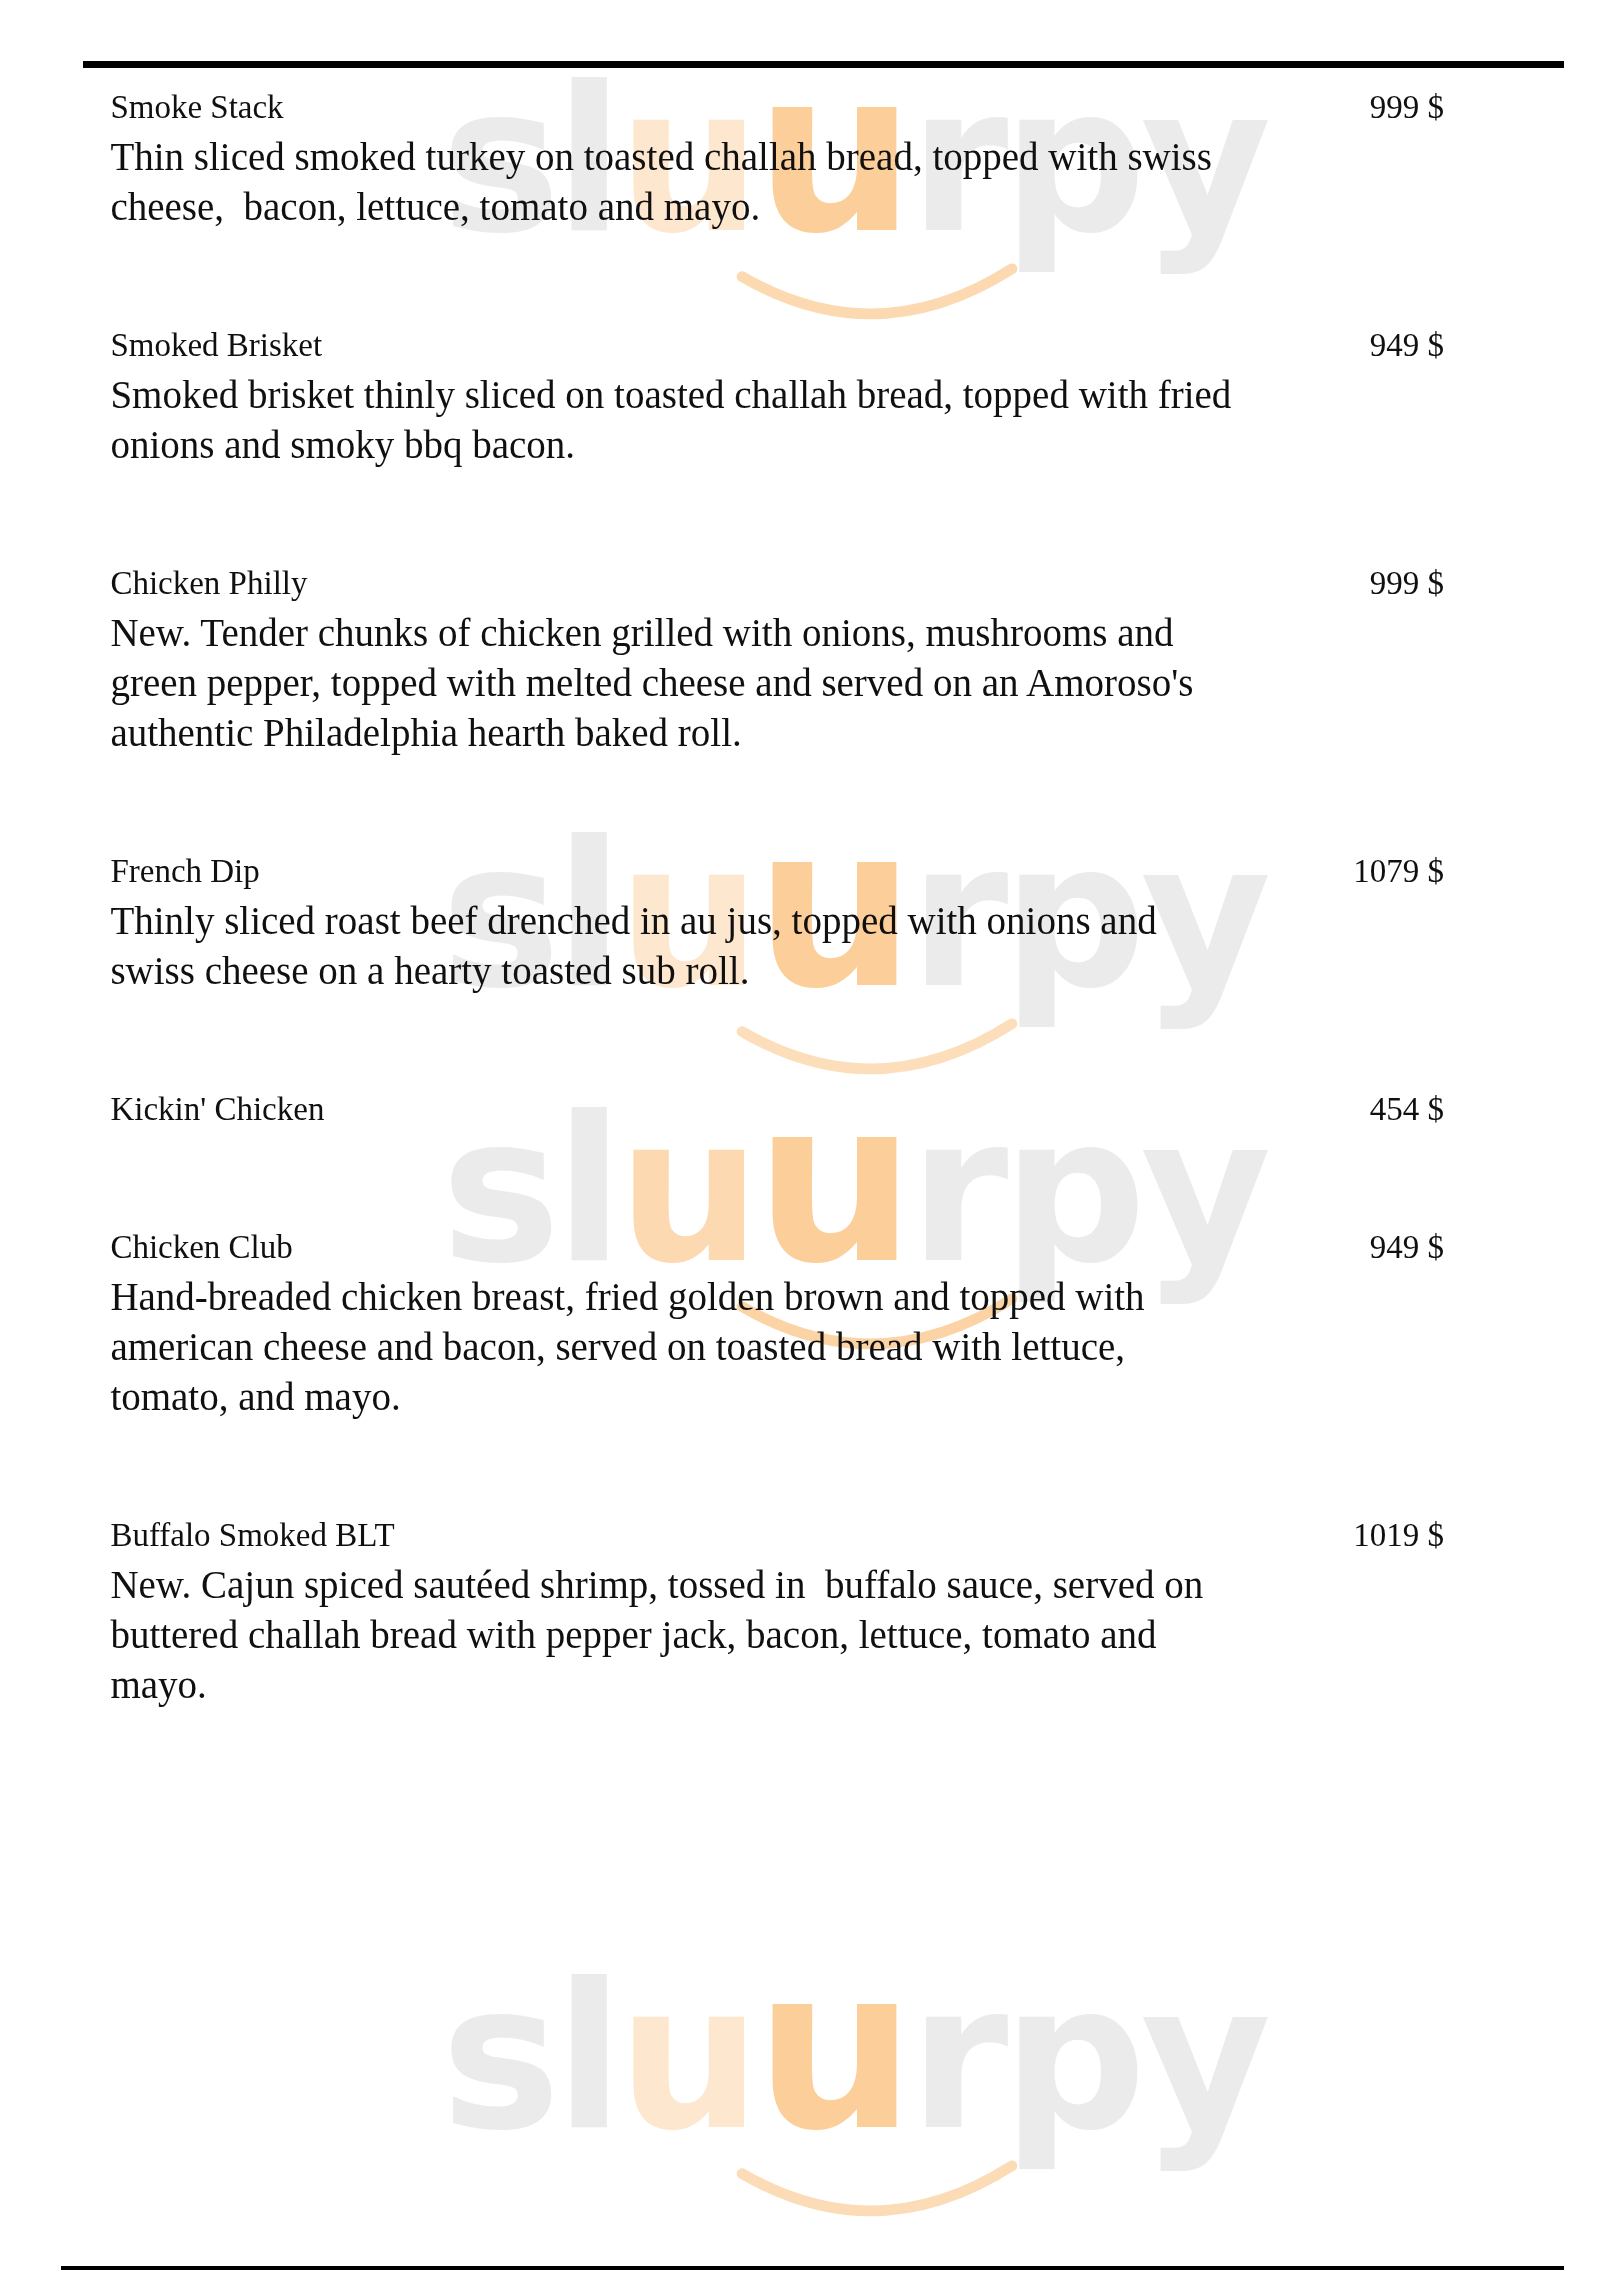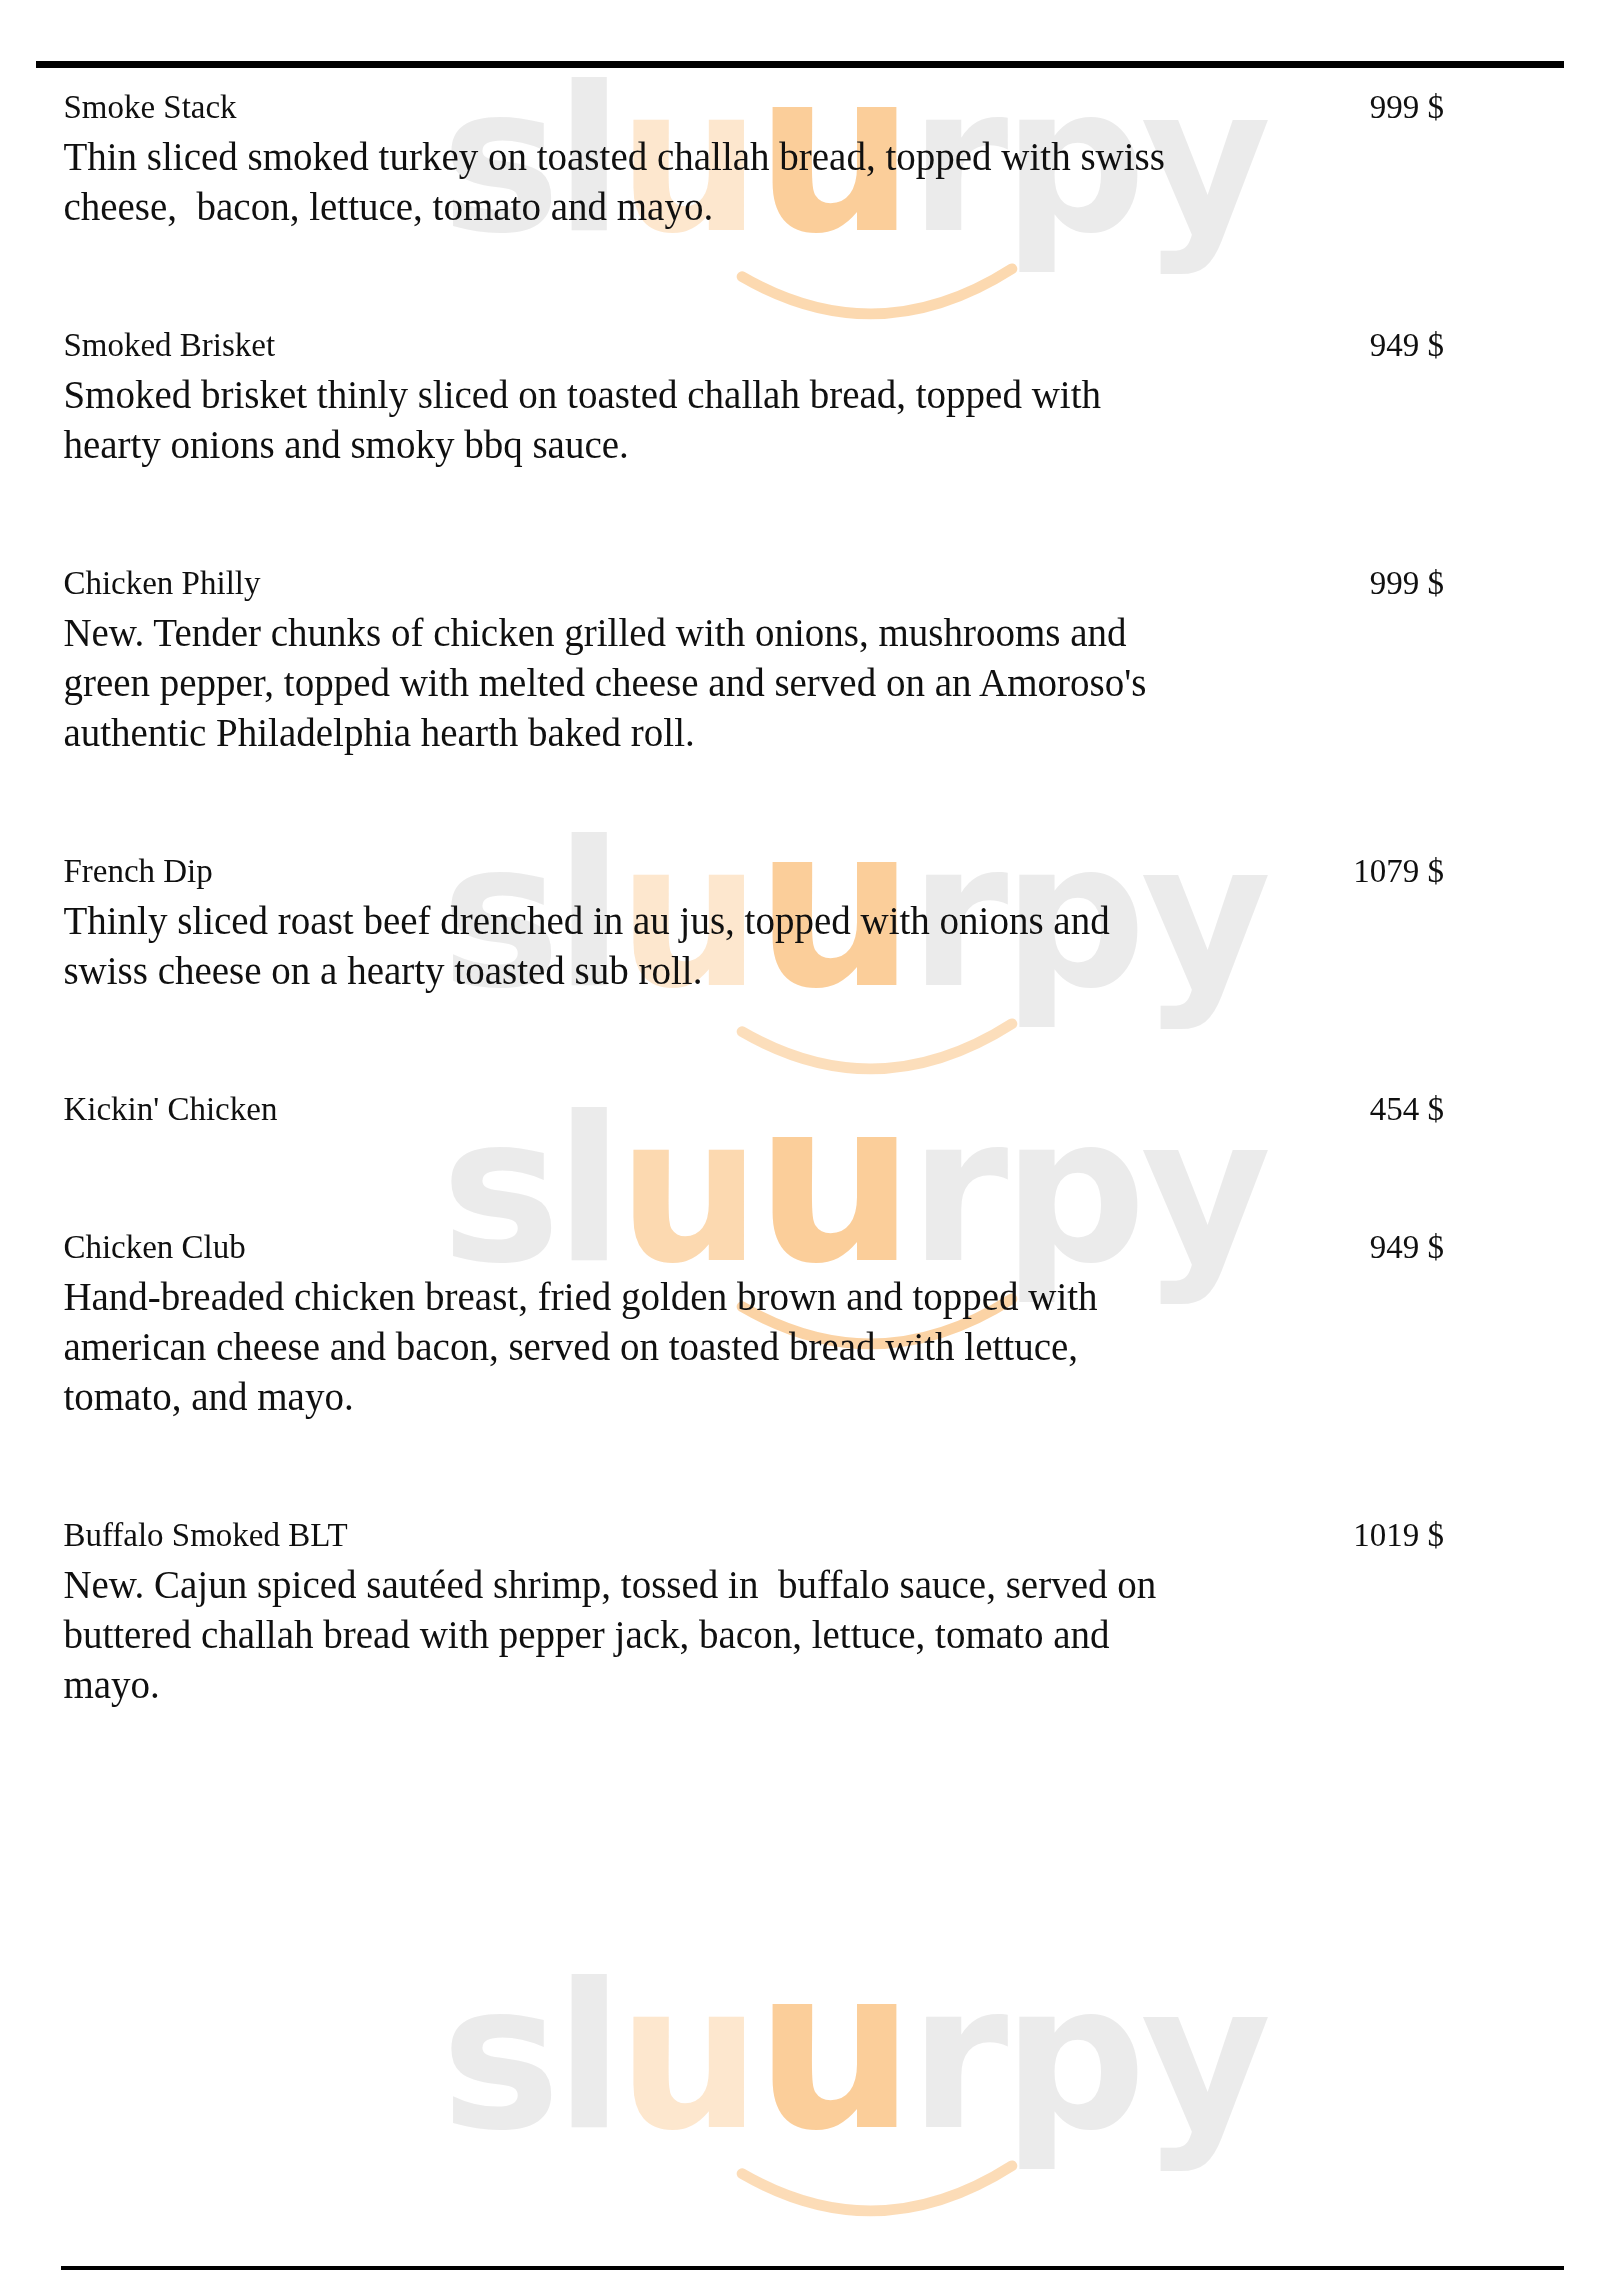--- a/index.html
+++ b/index.html
@@ -12,21 +12,21 @@
     width: 1621px;
     height: 2293px;
     position: relative;
     overflow: hidden;
     font-family: "Liberation Serif", serif;
     color: #101010;
   }
   .page {
     position: absolute;
     inset: 0;
-    padding: 61px 57px 0 36px;
+    padding: 61px 57px 0 83px;
     box-sizing: border-box;
   }
   .rule-top {
     height: 6.9px;
     background: #000000;
     width: 100%;
   }
   .rule-bottom {
     position: absolute;
     left: 61px;
@@ -133,21 +133,21 @@
         <span class="item-price">999 $</span>
       </div>
       <p class="item-desc">Thin sliced smoked turkey on toasted challah bread, topped with swiss cheese,  bacon, lettuce, tomato and mayo.</p>
     </section>
 
     <section class="menu-item">
       <div class="item-header">
         <h3 class="item-name">Smoked Brisket</h3>
         <span class="item-price">949 $</span>
       </div>
-      <p class="item-desc">Smoked brisket thinly sliced on toasted challah bread, topped with hearty onions and smoky bbq sauce.</p>
+      <p class="item-desc">Smoked brisket thinly sliced on toasted challah bread, topped with fried onions and smoky bbq bacon.</p>
     </section>
 
     <section class="menu-item">
       <div class="item-header">
         <h3 class="item-name">Chicken Philly</h3>
         <span class="item-price">999 $</span>
       </div>
       <p class="item-desc">New. Tender chunks of chicken grilled with onions, mushrooms and green pepper, topped with melted cheese and served on an Amoroso's authentic Philadelphia hearth baked roll.</p>
     </section>
 

